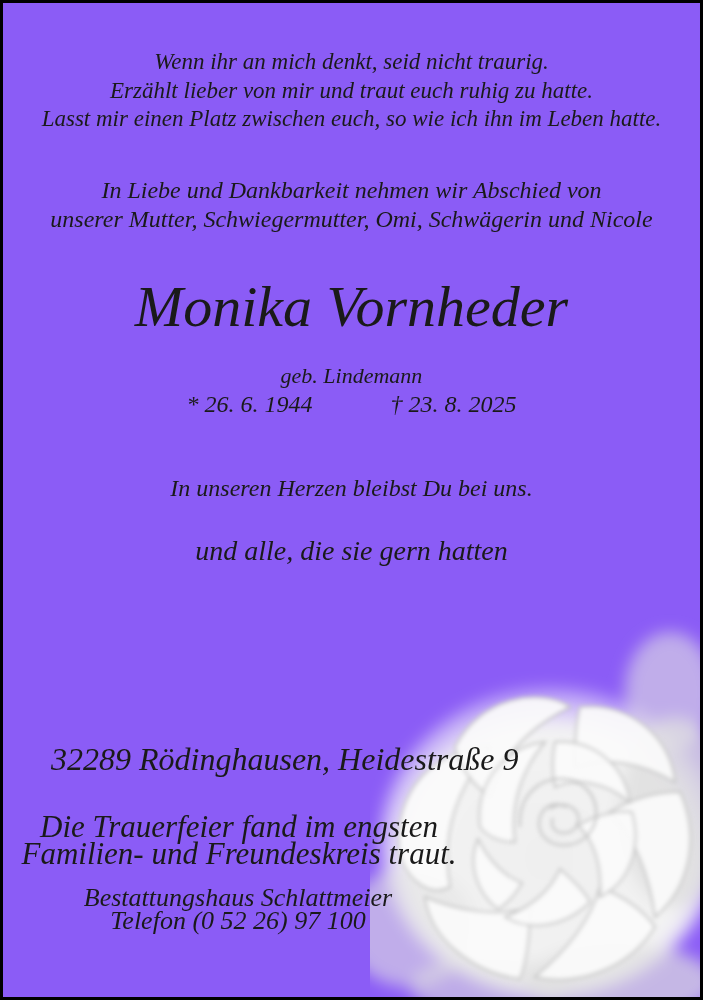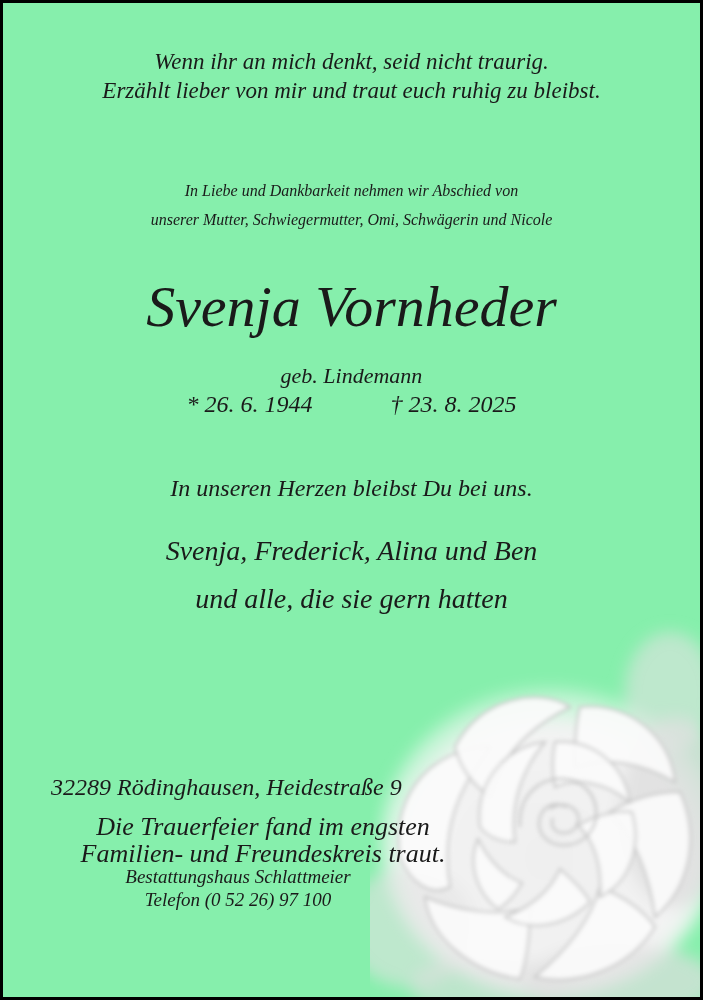--- a/index.html
+++ b/index.html
@@ -2,39 +2,39 @@
 <html><head>
 <meta charset="utf-8">
 <style>
   html, body { margin: 0; padding: 0; background: #ffffff; }
   .card {
     position: relative;
     width: 703px;
     height: 1000px;
     box-sizing: border-box;
     border: 3px solid #000000;
-    background: #86efac;
+    background: #8b5cf6;
     overflow: hidden;
     font-family: "Liberation Serif", "DejaVu Serif", serif;
     font-style: italic;
     color: #1a1a1a;
   }
   .block { position: absolute; left: 0; width: 100%; text-align: center; }
   .verse { top: 45px; font-size: 23px; line-height: 28.5px; }
-  .intro { top: 173px; font-size: 16px; line-height: 29px; font-family: Liberation Serif, serif; }
+  .intro { top: 173px; font-size: 24px; line-height: 29px; font-family: Liberation Serif, serif; }
   .name  { top: 272px; font-size: 58px; line-height: 64px; }
   .maiden { top: 360px; font-size: 22px; line-height: 26px; }
   .dates { top: 386px; font-size: 24px; line-height: 30px;
            display: flex; justify-content: center; gap: 78px; }
   .sentiment { top: 470px; font-size: 24px; line-height: 30px; }
   .mourners { top: 524px; font-size: 28px; line-height: 48px; }
-  .address { top: 769px; left: 48px; width: auto; text-align: left;
-             font-size: 24px; line-height: 30px; }
-  .service { top: 810px; left: 0; width: 472px; font-size: 26px; line-height: 27px; margin-left: 24px; }
-  .funeral { top: 862px; left: 0; width: 470px; font-size: 19px; line-height: 23px; }
+  .address { top: 741px; left: 48px; width: auto; text-align: left;
+             font-size: 32px; line-height: 30px; }
+  .service { top: 810px; left: 0; width: 472px; font-size: 31px; line-height: 27px; }
+  .funeral { top: 883px; left: 0; width: 470px; font-size: 26px; line-height: 23px; }
   .rose-wrap {
     position: absolute;
     right: 0;
     bottom: 0;
     width: 330px;
     height: 400px;
     pointer-events: none;
   }
 </style>
 </head>
@@ -83,41 +83,41 @@
 
       <g filter="url(#soft)" stroke="#c2c2c2" stroke-width="2" fill="none">
         <path d="M 150,230 C 148,200 168,180 195,182 C 215,184 228,200 226,220 C 224,238 208,250 190,248 C 175,246 166,234 170,220 C 174,208 186,204 196,210"></path>
         <path d="M 180,212 C 190,204 204,208 208,218 C 211,228 203,237 192,236 C 184,235 180,228 183,221"></path>
       </g>
     </svg>
   </div>
 
   <div class="block verse">
     <div>Wenn ihr an mich denkt, seid nicht traurig.</div>
-    <div>Erzählt lieber von mir und traut euch ruhig zu bleibst.</div>
+    <div>Erzählt lieber von mir und traut euch ruhig zu hatte.</div>
+    <div>Lasst mir einen Platz zwischen euch, so wie ich ihn im Leben hatte.</div>
   </div>
 
   <div class="block intro">
     <div>In Liebe und Dankbarkeit nehmen wir Abschied von</div>
     <div>unserer Mutter, Schwiegermutter, Omi, Schwägerin und Nicole</div>
   </div>
 
-  <div class="block name">Svenja Vornheder</div>
+  <div class="block name">Monika Vornheder</div>
 
   <div class="block maiden">geb. Lindemann</div>
 
   <div class="block dates">
     <span>* 26. 6. 1944</span>
     <span>† 23. 8. 2025</span>
   </div>
 
   <div class="block sentiment">In unseren Herzen bleibst Du bei uns.</div>
 
   <div class="block mourners">
-    <div>Svenja, Frederick, Alina und Ben</div>
     <div>und alle, die sie gern hatten</div>
   </div>
 
   <div class="block address">32289 Rödinghausen, Heidestraße 9</div>
 
   <div class="block service">
     <div>Die Trauerfeier fand im engsten</div>
     <div>Familien- und Freundeskreis traut.</div>
   </div>
 

